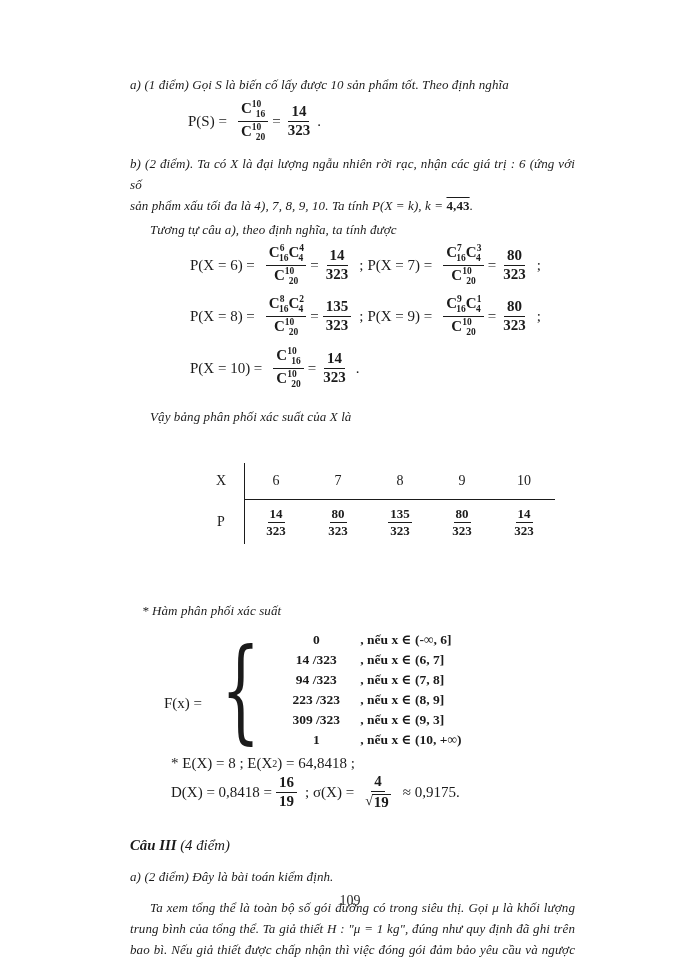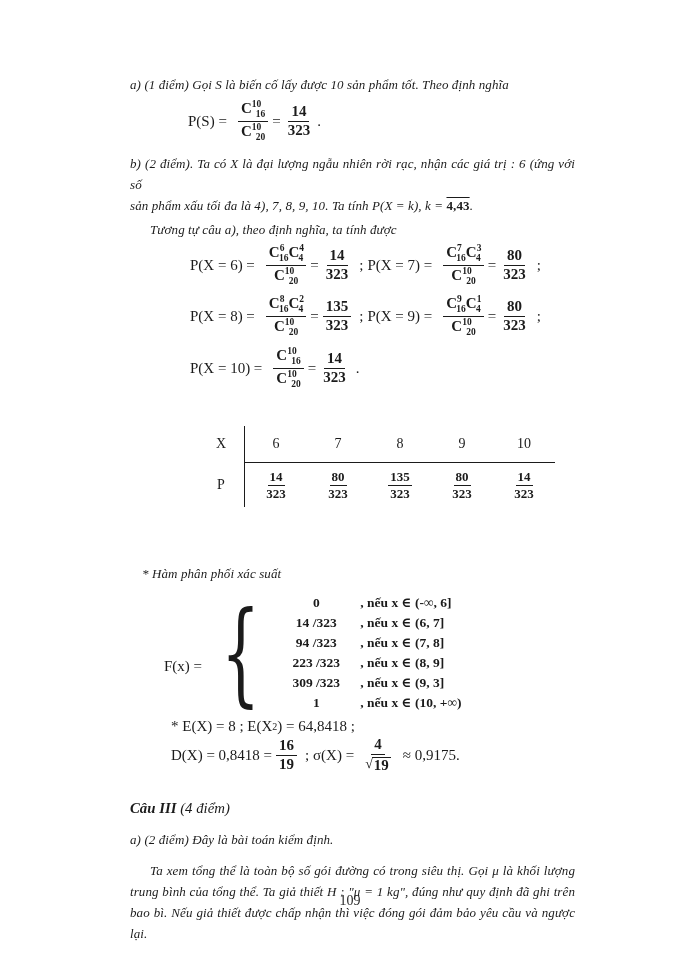--- a/index.html
+++ b/index.html
@@ -285,20 +285,21 @@
         <span class="den"><span class="cb"><span>C</span><sup>10</sup><sub>20</sub></span></span>
       </span>
       <span>=</span>
       <span class="frac">
         <span class="num bfn">14</span>
         <span class="den bfn">323</span>
       </span>
       <span style="padding-left:3px;">.</span>
     </div>
 
+    <p class="para indent" style="margin-top:16px;">Vậy bảng phân phối xác suất của X là</p>
 
     <div class="dist-wrap">
       <table class="dist">
         <tbody>
             <tr class="row-x">
           <td class="lbl">X</td>
           <td class="val">6</td>
           <td class="val">7</td>
           <td class="val">8</td>
           <td class="val">9</td>

